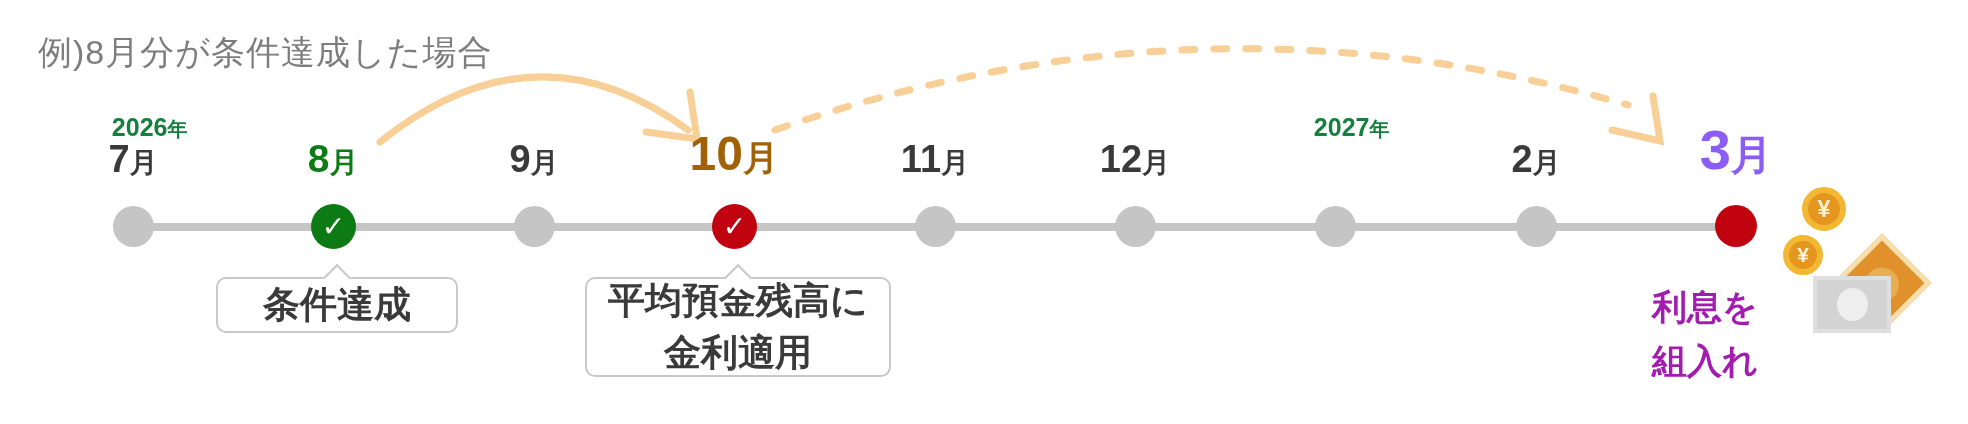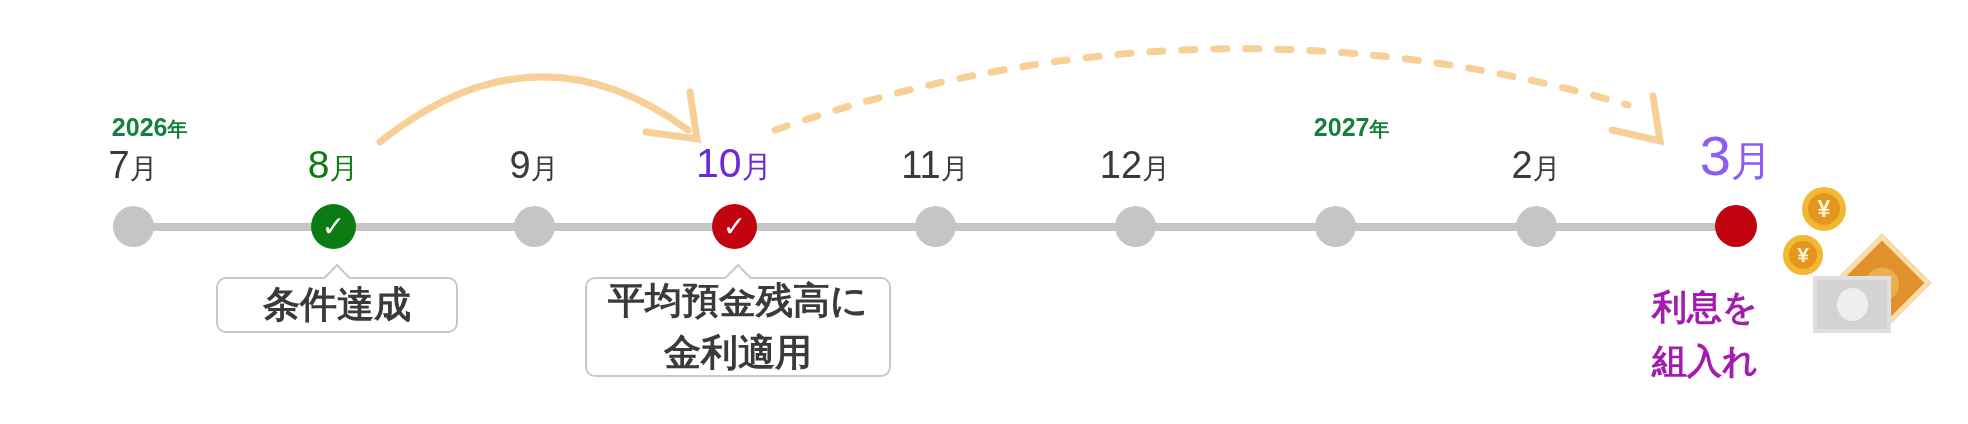--- a/index.html
+++ b/index.html
@@ -7,24 +7,24 @@
     position:relative;width:1968px;height:424px;background:#ffffff;overflow:hidden;
     font-family:"Liberation Sans","DejaVu Sans",sans-serif;
   }
   .title{
     position:absolute;left:38px;top:30px;font-size:34px;font-weight:500;
     color:#7d7d7d;letter-spacing:1px;white-space:nowrap;
   }
   svg.arcs{position:absolute;left:0;top:0;pointer-events:none;}
   .tl-line{position:absolute;left:133px;top:223px;width:1603px;height:8px;background:#c5c5c5;border-radius:4px;}
   .month{position:absolute;top:110px;height:82px;width:240px;text-align:center;}
-  .mlabel{position:absolute;bottom:8px;left:0;right:0;font-weight:400;color:#3a3a3a;font-size:38px;line-height:1;white-space:nowrap;}
+  .mlabel{position:absolute;bottom:14px;left:0;right:0;font-weight:700;color:#3a3a3a;font-size:38px;line-height:1;white-space:nowrap;}
   .mlabel .sfx{font-size:0.74em;}
   .month.achieved .mlabel{color:#0d7b13;font-size:39px;}
-  .month.applied .mlabel{color:#6d28d9;font-size:41px;}
+  .month.applied .mlabel{color:#a16207;font-size:48px;}
   .month.final .mlabel{color:#8b5cf6;font-size:56px;}
   .ylabel{position:absolute;bottom:52px;left:50%;transform:translateX(-28%);font-weight:700;color:#15803d;font-size:25px;line-height:1;white-space:nowrap;}
   .ylabel .sfx{font-size:0.8em;}
   .dot{position:absolute;top:206px;width:41px;height:41px;border-radius:50%;background:#c5c5c5;}
   .node{position:absolute;top:204px;width:45px;height:45px;border-radius:50%;
     color:#ffffff;font-size:28px;font-weight:700;line-height:45px;text-align:center;}
   .node.green{background:#0d7b13;}
   .node.red{background:#c1030f;}
   .dot-final{position:absolute;top:205px;width:42px;height:42px;border-radius:50%;background:#c1030f;}
   .callout{
@@ -58,20 +58,21 @@
     position:absolute;left:1813px;top:276px;width:78px;height:57px;background:#d3d3d3;
     box-shadow:inset 0 0 0 4px #dfdfdf;
   }
   .note-front .nf-circle{position:absolute;left:24px;top:12px;width:31px;height:33px;border-radius:50%;background:#eeeeee;}
 </style>
 </head>
 <body>
 
 <div class="canvas">
 
+  <div class="title">例)8月分が条件達成した場合</div>
 
   <svg class="arcs" width="1968" height="424" viewBox="0 0 1968 424">
     <path d="M 380 142 Q 535 18 688 130" fill="none" stroke="#f8cf96" stroke-width="7" stroke-linecap="round"></path>
     <path d="M 690 92 L 697 139 L 646 132" fill="none" stroke="#f8cf96" stroke-width="7" stroke-linecap="round" stroke-linejoin="miter"></path>
     <path d="M 775 130 Q 1203 -19 1628 105" fill="none" stroke="#f8cf96" stroke-width="7" stroke-linecap="round" stroke-dasharray="13 19"></path>
     <path d="M 1653 96 L 1660 141 L 1612 130" fill="none" stroke="#f8cf96" stroke-width="7" stroke-linecap="round" stroke-linejoin="miter"></path>
   </svg>
 
   <div class="tl-line"></div>
 

